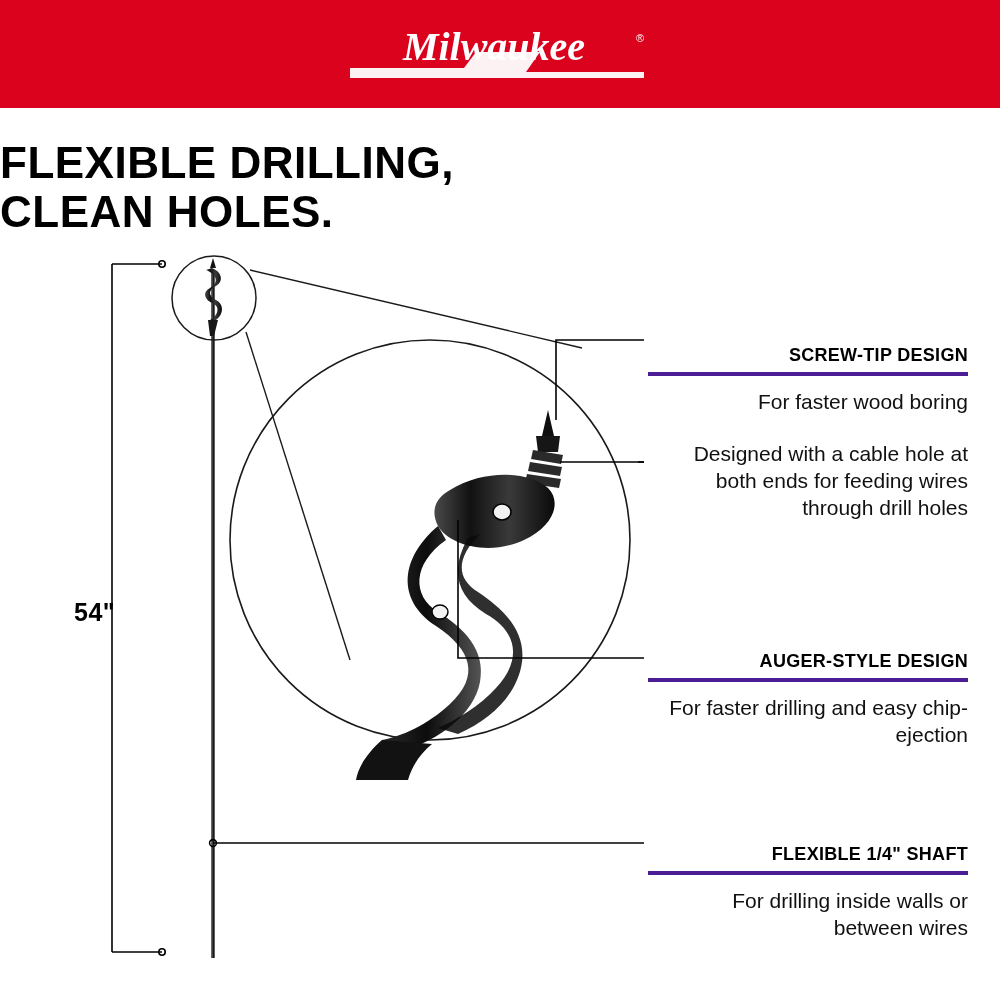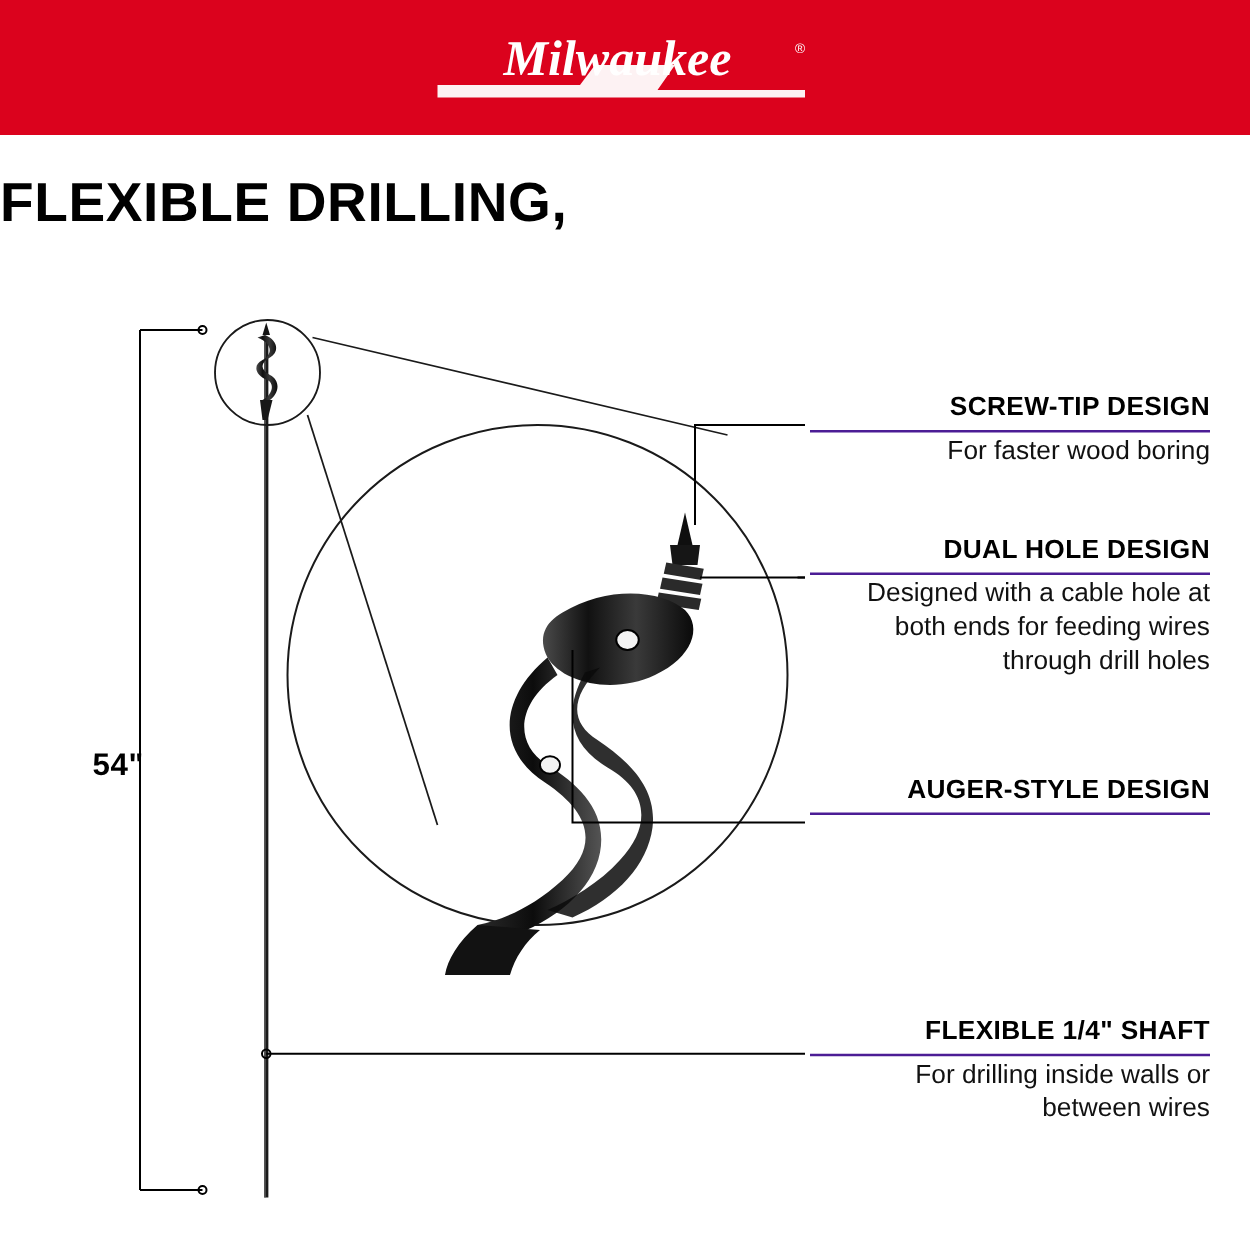--- a/index.html
+++ b/index.html
@@ -83,31 +83,32 @@
   .artwork svg { display: block; }
 
   
   .callout {
     position: absolute;
     width: 320px;
     text-align: right;
     color: #000;
   }
   .callout .c-title {
-    font-size: 21px;
+    font-size: 18px;
     font-weight: bold;
     letter-spacing: 0.3px;
     padding-bottom: 6px;
-    border-bottom: 2px solid #4c1d95;
+    border-bottom: 4px solid #4c1d95;
     white-space: nowrap;
+    margin-top: 31px;
   }
   .callout .c-body {
     font-size: 21px;
     line-height: 1.28;
-    padding-top: 2px;
+    padding-top: 13px;
     color: #111;
     text-align: right;
   }
 
   #callout-0 { left: 648px; top: 314px; }
   #callout-1 { left: 648px; top: 428px; }
   #callout-2 { left: 648px; top: 620px; }
   #callout-3 { left: 648px; top: 813px; }
 
   
@@ -133,20 +134,21 @@
           <path d="M6 44 L120 44 L132 28 L196 28 L182 48 L300 48 L300 54 L6 54 Z" fill="#ffffff" opacity="0.95"></path>
           <text x="150" y="36" font-family="'Liberation Serif', serif" font-size="40" font-style="italic" font-weight="bold" fill="#ffffff" text-anchor="middle">Milwaukee</text>
           <text x="292" y="18" font-family="'Liberation Sans', sans-serif" font-size="11" fill="#ffffff">®</text>
         </g>
       </svg>
     </div>
   </div>
 
   <div class="headline">
     <span class="l1">FLEXIBLE DRILLING,</span>
+    <span class="l2">CLEAN HOLES.</span>
   </div>
 
   <div class="measure">
     <svg width="80" height="700" viewBox="0 0 80 700" xmlns="http://www.w3.org/2000/svg">
       <line x1="16" y1="6" x2="16" y2="694" stroke="#000" stroke-width="1.6"></line>
       <line x1="16" y1="6" x2="66" y2="6" stroke="#000" stroke-width="1.6"></line>
       <line x1="16" y1="694" x2="66" y2="694" stroke="#000" stroke-width="1.6"></line>
       <circle cx="66" cy="6" r="3.2" fill="none" stroke="#000" stroke-width="1.6"></circle>
       <circle cx="66" cy="694" r="3.2" fill="none" stroke="#000" stroke-width="1.6"></circle>
     </svg>
@@ -224,26 +226,26 @@
     <path d="M213 843 L644 843" fill="none" stroke="#000" stroke-width="1.6"></path>
     <circle cx="213" cy="843" r="3.4" fill="none" stroke="#000" stroke-width="1.6"></circle>
   </svg>
 
   <div class="callout" id="callout-0">
     <div class="c-title">SCREW-TIP DESIGN</div>
     <div class="c-body">For faster wood boring</div>
   </div>
 
   <div class="callout" id="callout-1">
-    <div class="c-title">DUAL HOLE DESIGN</div>
     <div class="c-body">Designed with a cable hole at both ends for feeding wires through drill holes</div>
   </div>
 
   <div class="callout" id="callout-2">
     <div class="c-title">AUGER-STYLE DESIGN</div>
+    <div class="c-body">For faster drilling and easy chip-ejection</div>
   </div>
 
   <div class="callout" id="callout-3">
     <div class="c-title">FLEXIBLE 1/4" SHAFT</div>
     <div class="c-body">For drilling inside walls or between wires</div>
   </div>
 
 </div>
 
 </body></html>

